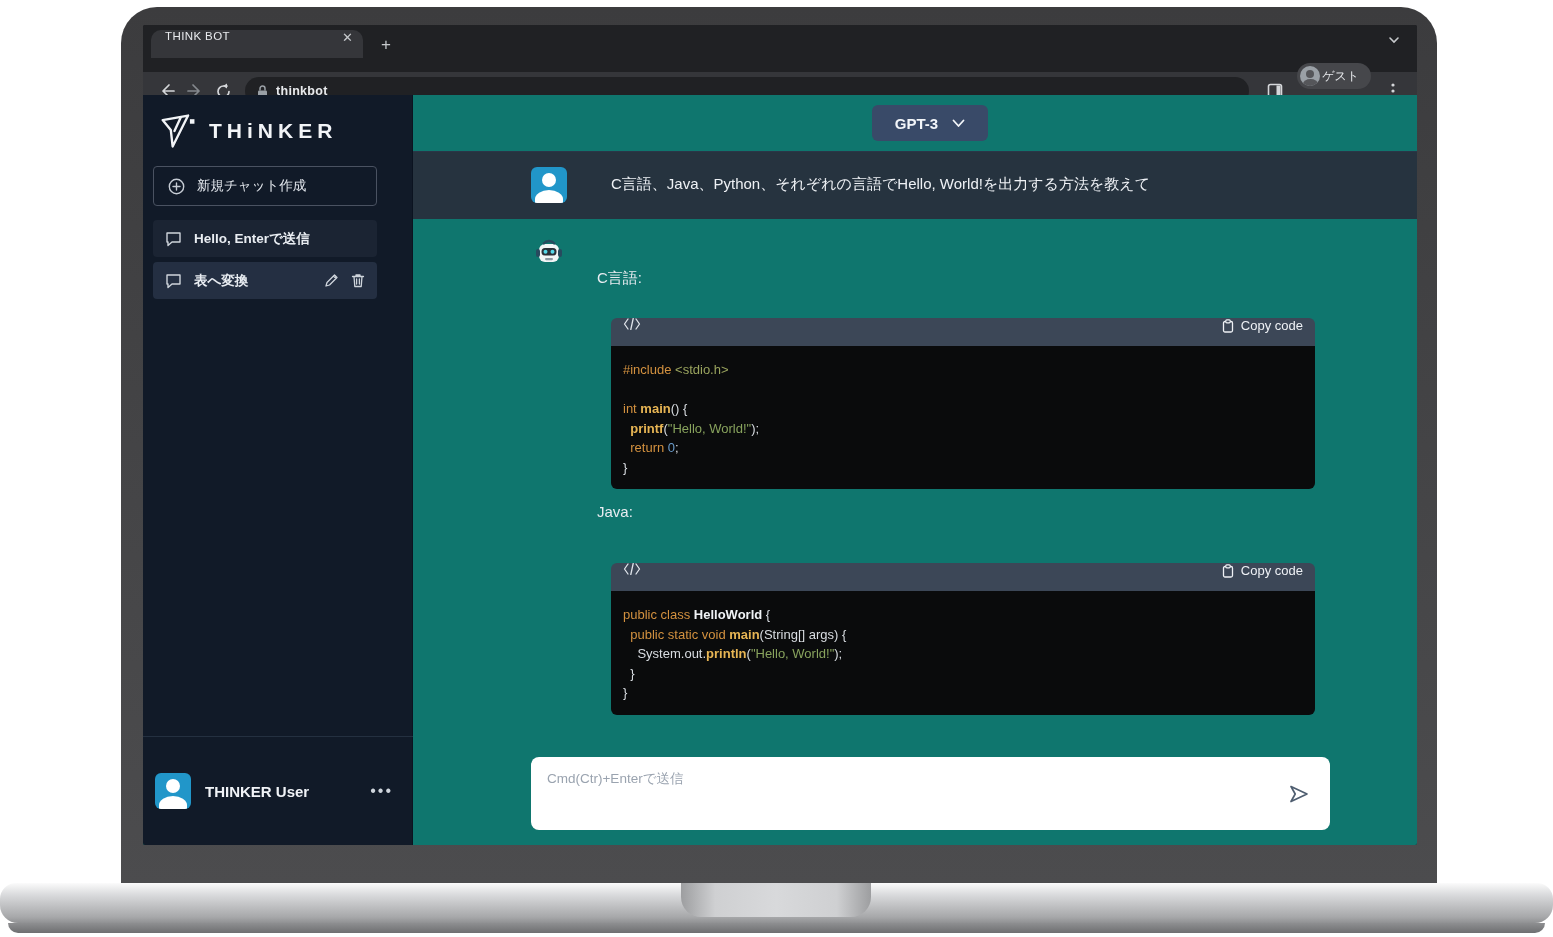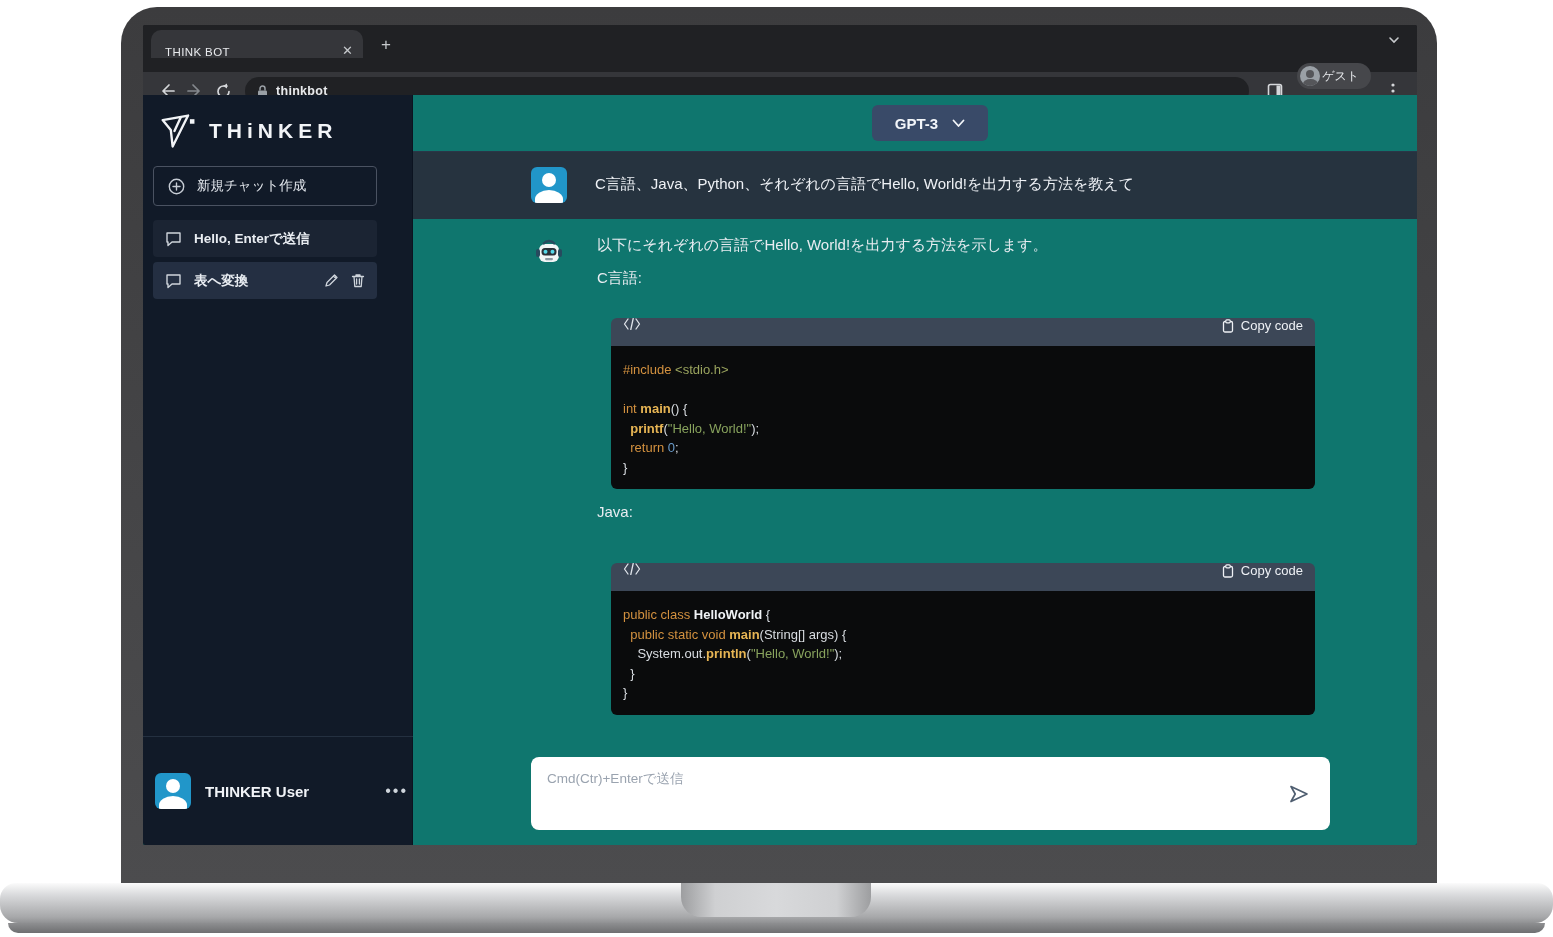--- a/index.html
+++ b/index.html
@@ -31,21 +31,21 @@
   .base-bottom {
     position:absolute; left:8px; top:923px; width:1537px; height:10px;
     background:linear-gradient(#8e8f91,#6e6f71);
     border-radius:0 0 10px 10px;
   }
   
   .tabstrip { position:absolute; left:0; top:0; width:1274px; height:33px; background:#202124; }
   .tab {
     position:absolute; left:8px; top:5px; width:212px; height:28px;
     background:#35363a; border-radius:10px 10px 0 0;
-    display:flex; align-items:flex-end; padding:0 10px 0 14px; gap:8px;
+    display:flex; align-items:flex-start; padding:0 10px 0 14px; gap:8px;
   }
   .tab-title { color:#e8eaed; font-size:11.5px; letter-spacing:.4px; flex:1; white-space:nowrap; overflow:hidden; }
   .tab-close { color:#c7cacd; font-size:13px; cursor:default; }
   .newtab-btn { position:absolute; left:232px; top:9px; width:22px; height:22px; color:#c7cacd;
     font-size:17px; text-align:center; line-height:21px; border-radius:50%; }
   .strip-chevron { position:absolute; right:16px; top:8px; color:#c7cacd; }
   .toolbar {
     position:absolute; left:0; top:47px; width:1274px; height:37px; background:#35363a;
     display:flex; align-items:flex-end; padding:4px 10px;
   }
@@ -80,21 +80,21 @@
     position:absolute; left:10px; width:224px; height:37px; border-radius:4px;
     display:flex; align-items:center; gap:12px; padding:0 12px;
     color:#e9edf2; font-size:13.5px; font-weight:700; cursor:pointer;
   }
   .chat-item.first { top:125px; background:#1b2433; }
   .chat-item.second { top:167px; background:#242f42; }
   .chat-label { flex:1; white-space:nowrap; overflow:hidden; }
   .chat-actions { display:flex; gap:12px; align-items:center; }
   .sidebar-footer {
     position:absolute; left:0; top:641px; width:270px; height:109px; border-top:1px solid #243040;
-    display:flex; align-items:center; padding:0 5px 0 12px; gap:14px;
+    display:flex; align-items:center; padding:0 20px 0 12px; gap:14px;
   }
   .footer-name { color:#f0f3f7; font-size:15px; font-weight:700; flex:1; }
   .footer-dots { color:#cfd5dc; font-size:16px; letter-spacing:2px; }
   .avatar-user {
     width:36px; height:36px; border-radius:6px; background:#2196c9; position:relative; overflow:hidden; flex:0 0 auto;
   }
   .avatar-user::before { content:""; position:absolute; left:11px; top:6px; width:14px; height:14px; border-radius:50%; background:#fff; }
   .avatar-user::after  { content:""; position:absolute; left:4px; top:23px; width:28px; height:18px; border-radius:50% 50% 0 0; background:#fff; }
   .avatar-bot {
     width:36px; height:36px; border-radius:6px; position:relative; overflow:hidden; flex:0 0 auto;
@@ -103,21 +103,21 @@
   
   .main { position:absolute; left:270px; top:0; width:1004px; height:750px; }
   .main-header { position:absolute; left:0; top:0; width:1004px; height:57px; border-bottom:1px solid #2a3648; }
   .model-btn {
     position:absolute; left:459px; top:10px; width:116px; height:36px; background:#394a68;
     border-radius:6px; display:flex; align-items:center; justify-content:center; gap:14px;
     color:#f2f5f9; font-size:15px; font-weight:700; cursor:pointer;
   }
   .user-row {
     position:absolute; left:0; top:57px; width:1004px; height:67px; background:#26333f;
-    display:flex; align-items:flex-start; padding:15px 0 0 118px; gap:28px;
+    display:flex; align-items:flex-start; padding:15px 0 0 118px; gap:44px;
   }
   .msg-text { color:#eef1f5; font-size:15px; padding-top:8px; }
   .bot-avatar-wrap { position:absolute; left:118px; top:140px; }
   .bot-intro { position:absolute; left:184px; top:141px; color:#e8ecf1; font-size:15px; }
   .lang-label { position:absolute; left:184px; color:#e8ecf1; font-size:15px; }
   .code-block { position:absolute; left:198px; width:704px; border-radius:6px; overflow:hidden; }
   .code-header {
     height:28px; background:#3c4757; display:flex; align-items:flex-start; padding:0 12px;
     color:#dfe4ea;
   }
@@ -274,21 +274,20 @@
               <rect x="5" y="14" width="4" height="8" rx="2" fill="#274a5e"></rect>
               <rect x="27" y="14" width="4" height="8" rx="2" fill="#274a5e"></rect>
               <rect x="10.5" y="13" width="15" height="7.5" rx="3.5" fill="#2b3038"></rect>
               <circle cx="14.5" cy="16.7" r="2" fill="#56d7e8"></circle>
               <circle cx="21.5" cy="16.7" r="2" fill="#56d7e8"></circle>
               <rect x="14" y="23" width="8" height="2.2" rx="1.1" fill="#8d99a3"></rect>
               <path d="M12 9 Q18 3 24 9" stroke="#274a5e" stroke-width="2.4" fill="none"></path>
             </svg>
           </span>
         </div>
-        <div class="bot-intro">以下にそれぞれの言語でHello, World!を出力する方法を示します。</div>
         <div class="lang-label" style="top:174px">C言語:</div>
 
         <div class="code-block" style="top:223px">
           <div class="code-header">
             <svg width="18" height="12" viewBox="0 0 18 12">
                 <path d="M5 1 L1.5 6 L5 11 M13 1 L16.5 6 L13 11 M10.2 0.5 L7.8 11.5" stroke="#dfe4ea" stroke-width="1.3" fill="none" stroke-linecap="round" stroke-linejoin="round"></path>
               </svg>
             <span class="copy-btn">
               <svg width="12" height="14" viewBox="0 0 12 14">
                   <rect x="1.5" y="2.5" width="9" height="10.5" rx="1.5" stroke="#eef1f5" stroke-width="1.3" fill="none"></rect>

